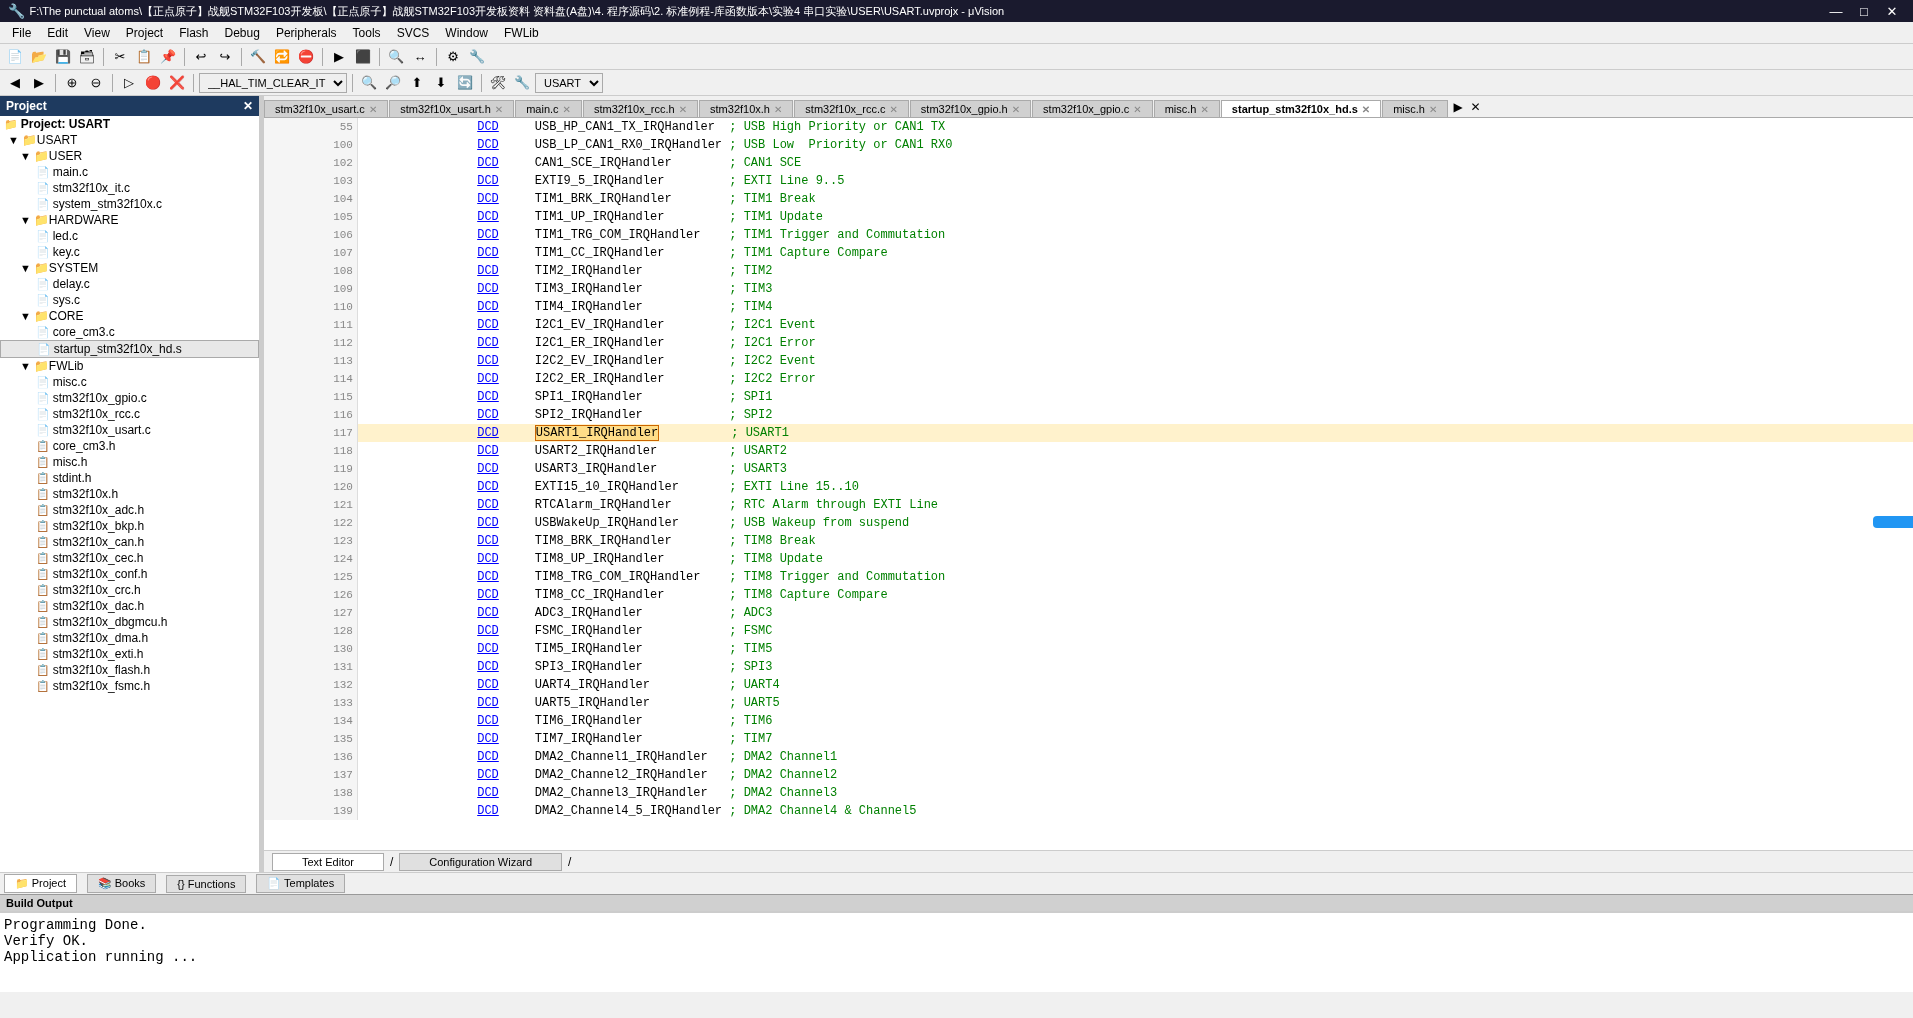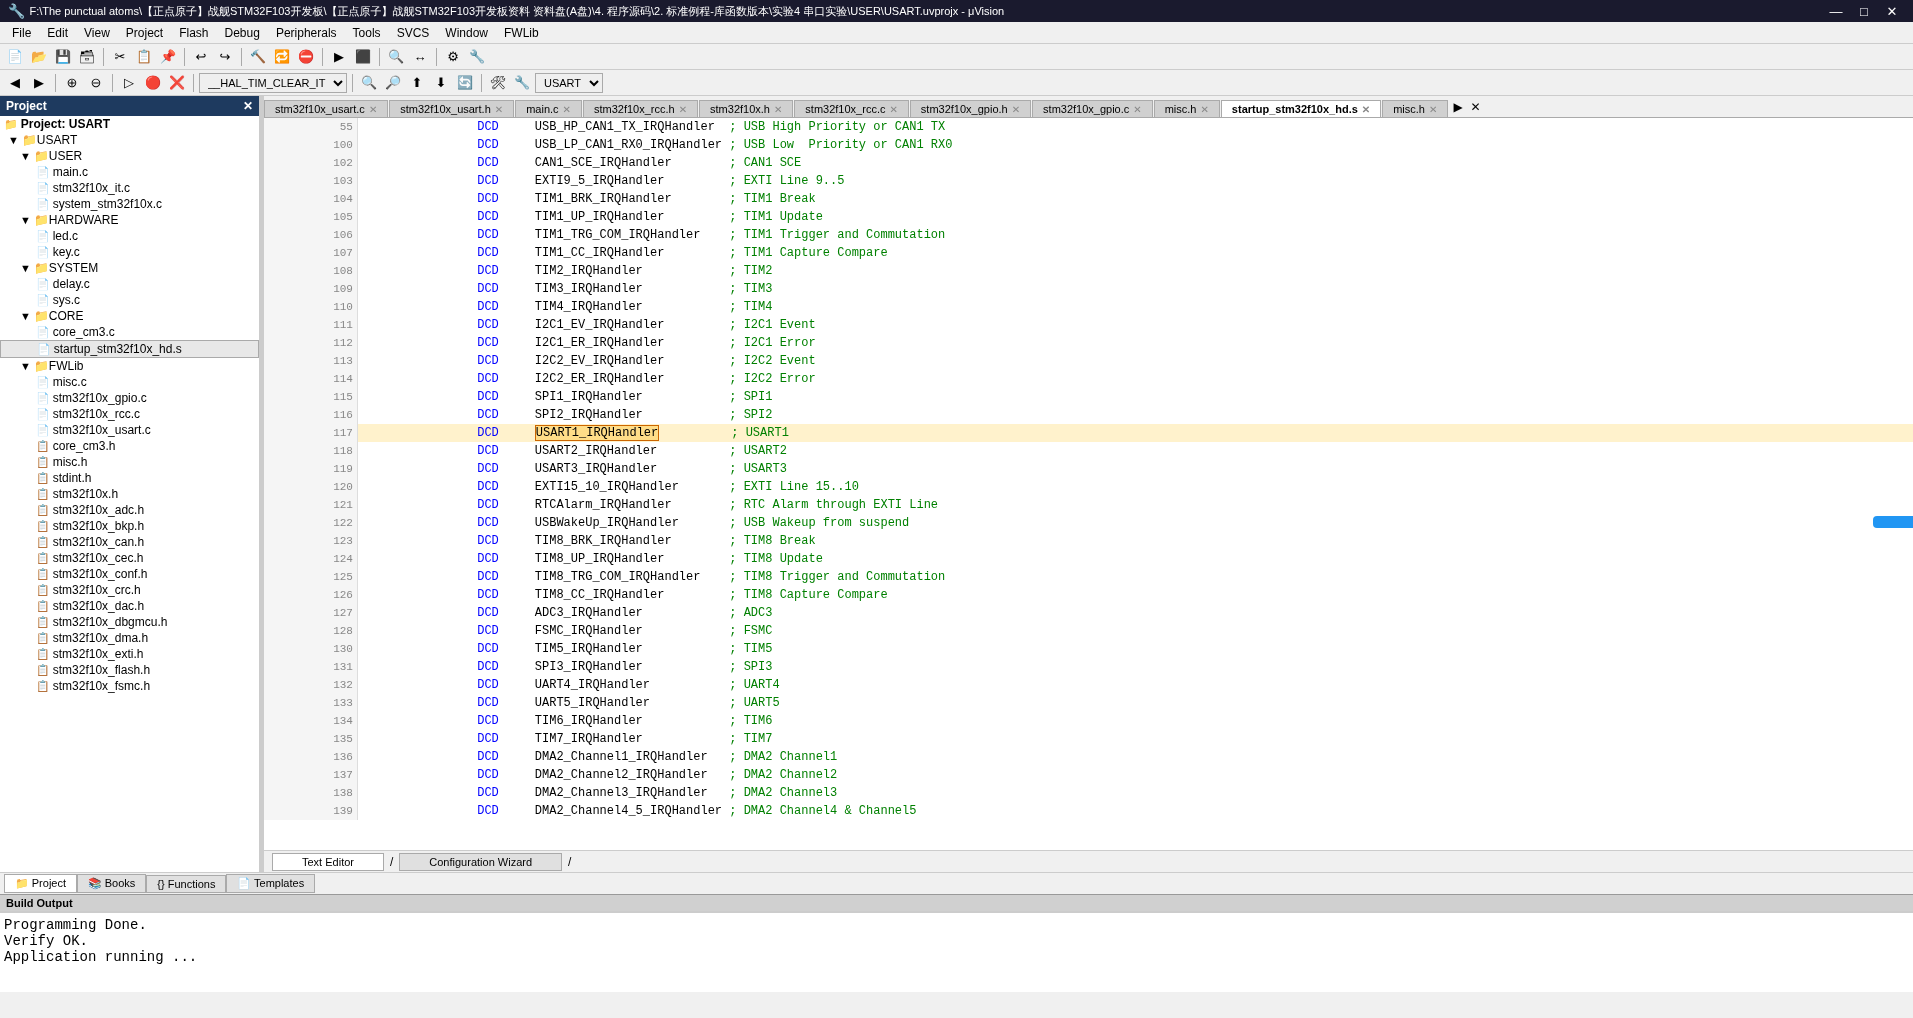--- a/index.html
+++ b/index.html
@@ -37,25 +37,25 @@
     .tab-close { font-size: 10px; color: #888; cursor: pointer; }
     
     
     #code-area { flex: 1; overflow: auto; background: white; font-family: 'Courier New', monospace; font-size: 12px; position: relative; }
     #code-table { border-collapse: collapse; width: 100%; }
     #code-table td { padding: 0 4px; white-space: pre; line-height: 18px; }
     .line-num { color: #888; text-align: right; min-width: 36px; background: #f5f5f5; border-right: 1px solid #ddd; user-select: none; font-size: 11px; }
     .code-content { color: #000; }
     .line-highlighted { background: #fff2cc; }
     .line-highlighted .code-content { background: #fff2cc; }
-    .code-dcd { color: #0000ff; }
+    .code-dcd { color: #0000ff; text-decoration: underline; }
     .code-comment { color: #008000; }
     
     
-    #bottom-tabs { height: 22px; background: #f0f0f0; border-top: 1px solid #ccc; display: flex; align-items: center; padding: 0 4px; gap: 0; }
+    #bottom-tabs { height: 22px; background: #f0f0f0; border-top: 1px solid #ccc; display: flex; align-items: center; padding: 0 4px; gap: 10px; }
     .bottom-tab { padding: 2px 10px; border: 1px solid #aaa; background: #e0e0e0; cursor: pointer; font-size: 11px; }
     .bottom-tab.active { background: white; }
     
     
     #build-output { height: 80px; background: white; border-top: 1px solid #ccc; overflow-y: auto; font-family: 'Courier New', monospace; font-size: 14px; padding: 4px; }
     
     
     #editor-bottom-tabs { height: 22px; background: #f0f0f0; border-top: 1px solid #ccc; display: flex; align-items: center; padding: 0 8px; gap: 4px; }
     .editor-bottom-tab { padding: 2px 29px; border: 1px solid #aaa; background: #e0e0e0; cursor: pointer; font-size: 11px; }
     .editor-bottom-tab.active { background: white; }

